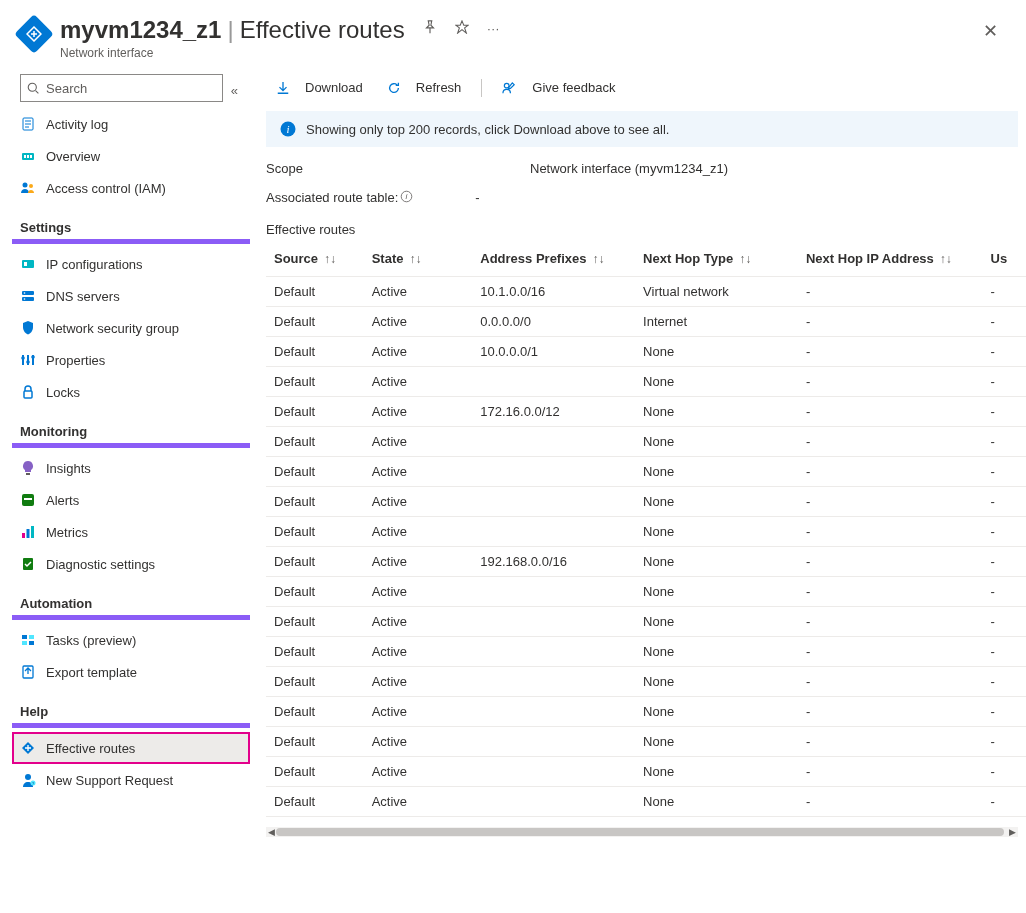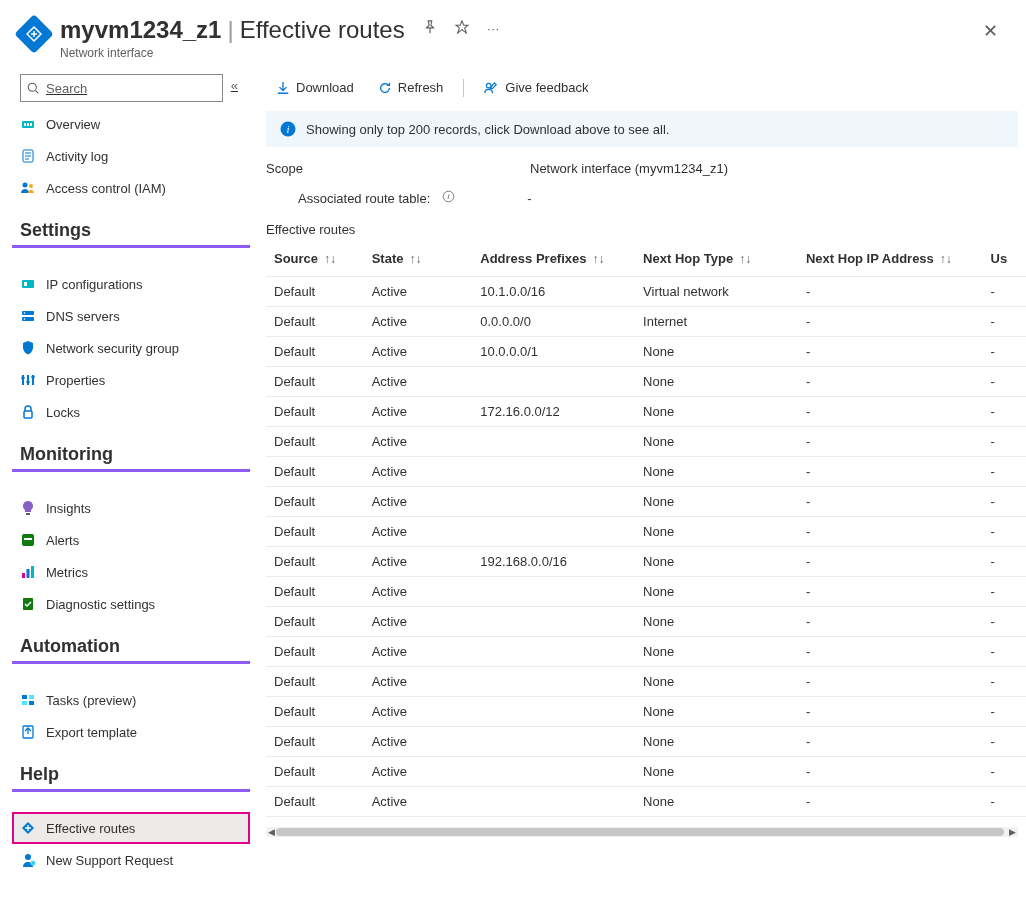--- a/index.html
+++ b/index.html
@@ -38,21 +38,21 @@
   .header-subtitle { font-size: 12px; color:#605e5c; margin-top: 2px; }
   .header-actions { margin-left: 14px; display:flex; gap:10px; align-items:center; color:#605e5c; }
   .header-actions .ico { cursor:pointer; padding:4px;}
   .close-x { margin-left:auto; font-size:18px; color:#605e5c; cursor:pointer; padding:4px 8px;}
   .body { display:flex; }
   .sidebar {
     width: 250px;
     padding: 10px 0 10px 12px;
     flex-shrink:0;
   }
-  .search-row { display:flex; align-items:flex-start; gap:4px; padding: 0 8px 6px 8px; text-decoration: underline;}
+  .search-row { display:flex; align-items:flex-end; gap:4px; padding: 0 8px 6px 8px;}
   .search-box {
     flex:1;
     border:1px solid #8a8886;
     height:28px;
     display:flex; align-items:center;
     padding: 0 6px;
     color:#605e5c;
     font-size:13px;
   }
   .search-box svg { margin-right:6px; flex-shrink:0;}
@@ -63,59 +63,59 @@
     padding: 0 8px;
     cursor:pointer;
     gap: 10px;
     font-size:13px;
     color:#323130;
   }
   .nav-item .icn { width:16px; height:16px; display:flex; align-items:center; justify-content:center; flex-shrink:0;}
   .nav-section {
     font-weight:600;
     padding: 10px 8px 4px 8px;
-    border-bottom:3px solid #8b5cf6;
-    margin-bottom:20px;
+    border-bottom:5px solid #8b5cf6;
+    margin-bottom:4px;
     margin-top:6px;
-    font-size:18px;
+    font-size:13px;
   }
   .nav-item.selected { background:#edebe9; }
   .nav-item.highlight { outline: 2px solid #e3008c; outline-offset:-2px;}
   .main {
     flex:1;
     padding: 10px 0 10px 16px;
     min-width:0;
     overflow:hidden;
   }
   .toolbar {
     display:flex; align-items:center; gap:4px;
     padding: 2px 0 12px 0;
   }
   .toolbar-btn {
-    display:flex; align-items:center; gap:6px;
+    display:flex; align-items:center; gap:15px;
     padding: 4px 10px;
     cursor:pointer;
     color:#323130;
     font-size:13px;
   }
   .toolbar-btn svg { color:#0078d4; }
   .toolbar-sep { width:1px; height:18px; background:#c8c6c4; margin:0 6px;}
   .info-bar {
     background:#eff6fc;
     padding: 10px 14px;
     display:flex; align-items:center; gap:10px;
     font-size:13px;
     margin-right: 8px;
     overflow:hidden;
   }
   .info-bar svg { flex-shrink:0;}
   .kv-row { display:flex; padding: 14px 0 4px 0; font-size:13px;align-items:center;}
   .kv-row .k { width: 240px; }
   .kv-row .v { flex:1;margin-left:24px;}
-  .assoc-row { display:flex; align-items:center; gap:12px; padding: 10px 0 6px 0; font-size:13px;margin-left:32px;}
+  .assoc-row { display:flex; align-items:flex-start; gap:2px; padding: 10px 0 6px 0; font-size:13px;}
   .section-label { font-size:13px; padding: 10px 0 6px 0;}
   .table-wrap { overflow-x:auto; padding-bottom:8px;}
   .routes-table { border-collapse:collapse; width: 100%; min-width: 760px; font-size:13px;}
   .routes-table th {
     text-align:left;
     font-weight:600;
     padding: 8px 10px 10px 8px;
     border-bottom:1px solid #edebe9;
     white-space:nowrap;
   }
@@ -167,38 +167,38 @@
             <line x1="10.5" y1="10.5" x2="14" y2="14" stroke="#605e5c" stroke-width="1.3"></line>
           </svg>
         <span>Search</span>
       </div>
       <span class="collapse-chev">«</span>
     </div>
     <div id="nav-top">
         <div class="nav-item">
     <span class="icn">
             <svg width="16" height="16" viewBox="0 0 16 16">
+              <rect x="3" y="2" width="10" height="12" rx="1" fill="#fff" stroke="#0078d4"></rect>
+              <line x1="5" y1="5" x2="11" y2="5" stroke="#0078d4"></line>
+              <line x1="5" y1="8" x2="11" y2="8" stroke="#0078d4"></line>
+              <line x1="5" y1="11" x2="9" y2="11" stroke="#0078d4"></line>
+            </svg>
+          </span>
+    <span>Activity log</span>
+  </div>
+        <div class="nav-item">
+    <span class="icn">
+            <svg width="16" height="16" viewBox="0 0 16 16">
               <rect x="2" y="5" width="12" height="7" rx="1" fill="#00b7c3"></rect>
               <rect x="4" y="7" width="2" height="3" fill="#fff"></rect>
               <rect x="7" y="7" width="2" height="3" fill="#fff"></rect>
               <rect x="10" y="7" width="2" height="3" fill="#fff"></rect>
             </svg>
           </span>
     <span>Overview</span>
-  </div>
-        <div class="nav-item">
-    <span class="icn">
-            <svg width="16" height="16" viewBox="0 0 16 16">
-              <rect x="3" y="2" width="10" height="12" rx="1" fill="#fff" stroke="#0078d4"></rect>
-              <line x1="5" y1="5" x2="11" y2="5" stroke="#0078d4"></line>
-              <line x1="5" y1="8" x2="11" y2="8" stroke="#0078d4"></line>
-              <line x1="5" y1="11" x2="9" y2="11" stroke="#0078d4"></line>
-            </svg>
-          </span>
-    <span>Activity log</span>
   </div>
         <div class="nav-item">
     <span class="icn">
             <svg width="16" height="16" viewBox="0 0 16 16">
               <circle cx="5" cy="5" r="2.5" fill="#0078d4"></circle>
               <path d="M1 13c0-2.5 2-4 4-4s4 1.5 4 4" fill="#0078d4"></path>
               <circle cx="11" cy="6" r="2" fill="#fba919"></circle>
               <path d="M8 13c0-2 1.5-3 3-3s3 1 3 3" fill="#fba919"></path>
             </svg>
           </span>

